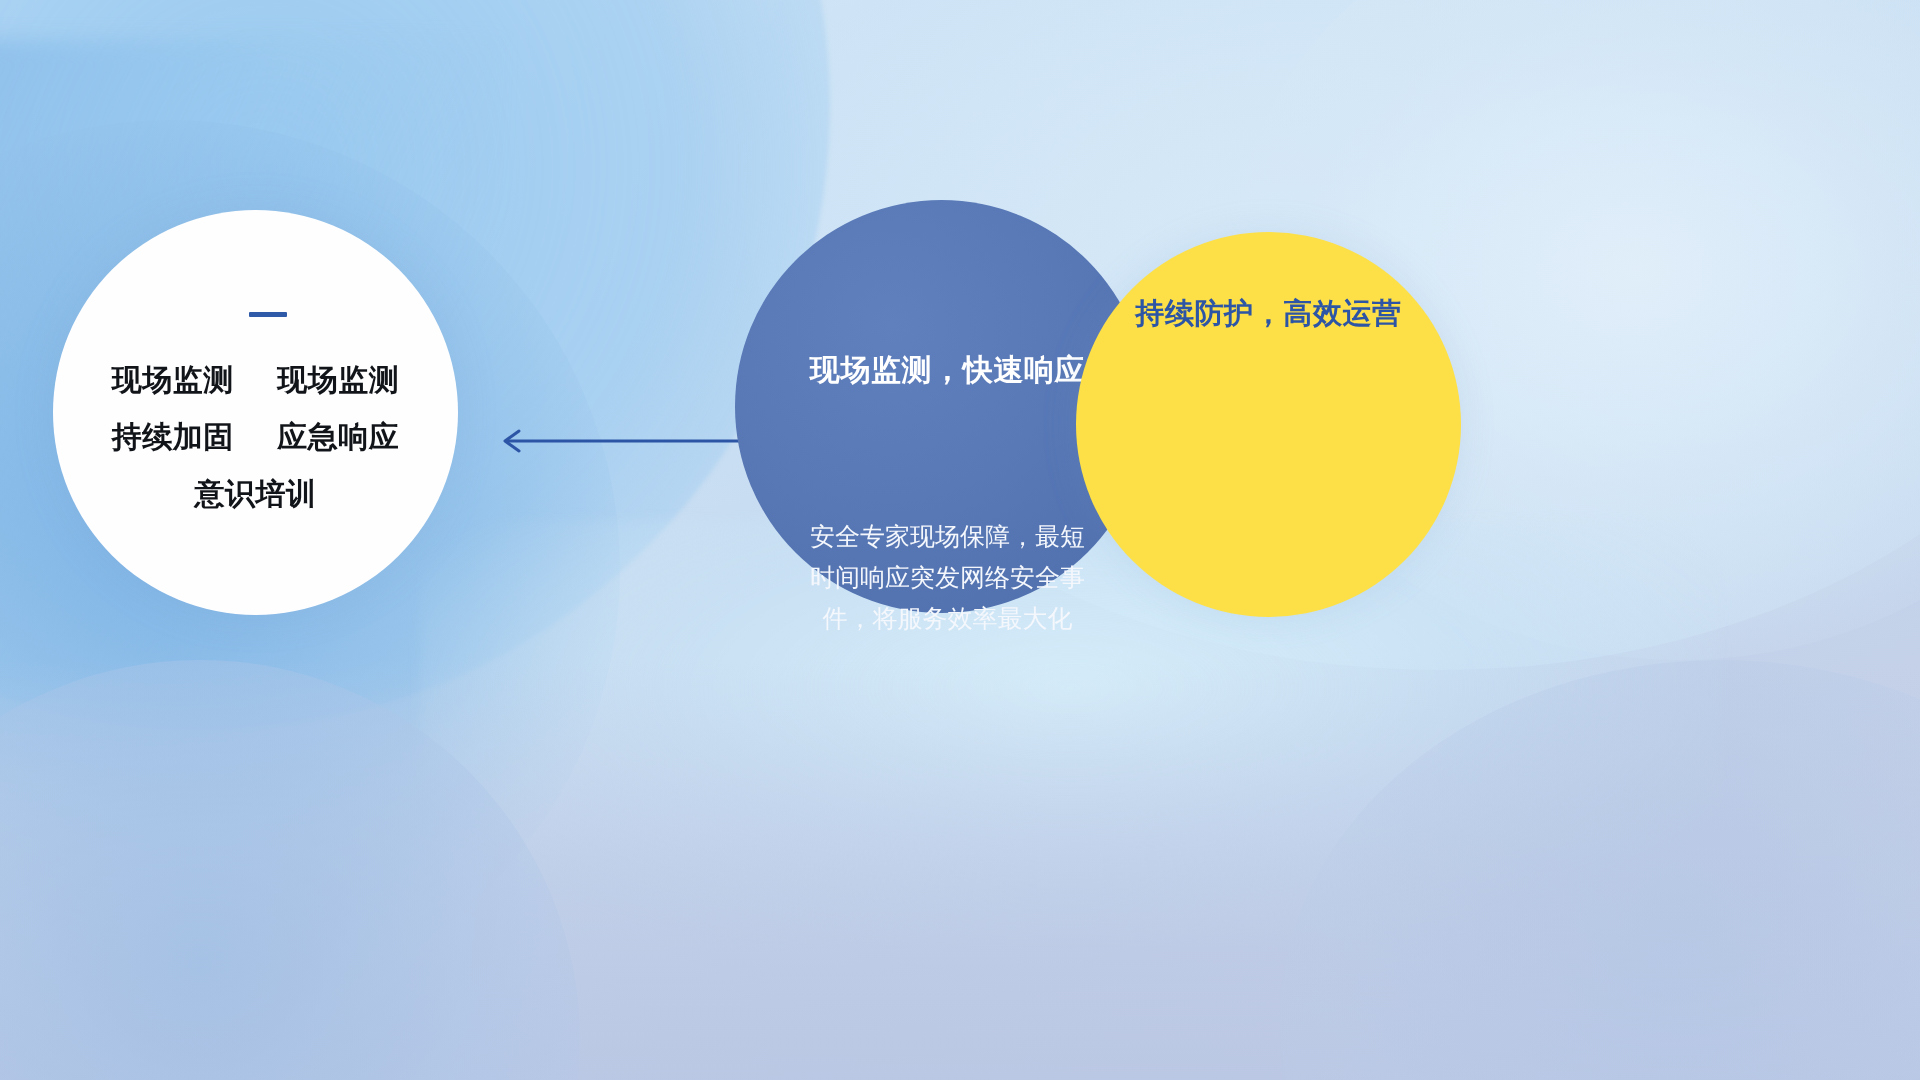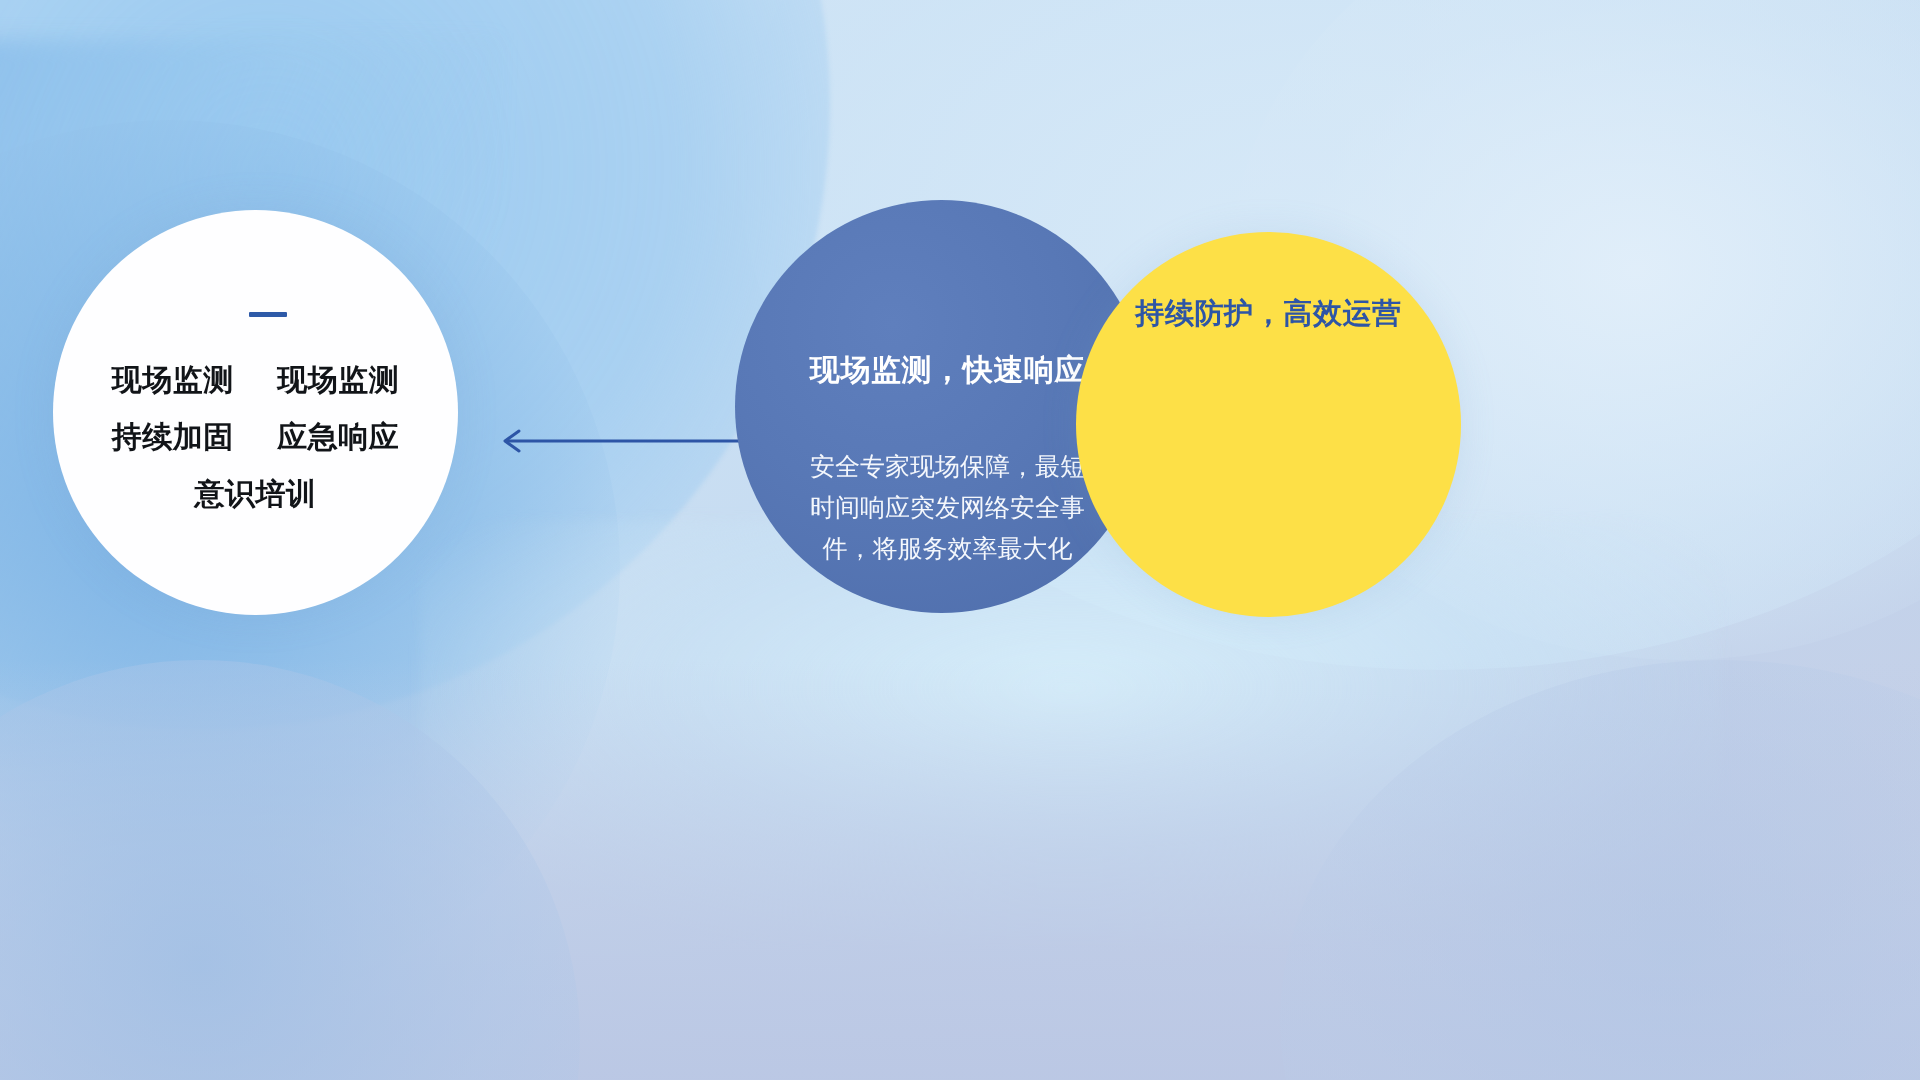--- a/index.html
+++ b/index.html
@@ -91,27 +91,28 @@
 
   #circle-mid{
     left:735px; top:200px; width:413px; height:413px;
     background:radial-gradient(circle at 38% 30%, #5f7fbd 0%, #5878b6 45%, #4e6dab 100%);
     z-index:4;
   }
   #circle-mid .inner{
     position:absolute; inset:0;
     display:flex; flex-direction:column; align-items:center;
     padding:150px 30px 0 42px;
+    gap:45px;
   }
   .mid-title{
     font-size:30px; font-weight:bold; color:#ffffff;
     letter-spacing:.6px; white-space:nowrap;
   }
   .mid-body{
-    margin-top:55px;
+    margin-top:80px;
     font-size:25px; color:#f4f7fc; line-height:1.63;
     text-align:center; width:284px;
   }
 
   #circle-right{
     left:1076px; top:232px; width:385px; height:385px;
     background:#fde047;
     box-shadow:0 0 36px rgba(120,160,205,.16);
     z-index:5;
   }

